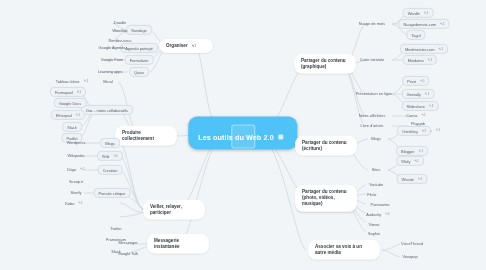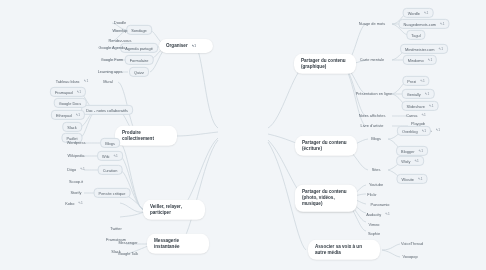--- a/index.html
+++ b/index.html
@@ -183,20 +183,25 @@
     <path d="M346,198 C356,196 360,194 366,194"></path>
     <path d="M346,198 C356,198 360,203 366,204"></path>
     <path d="M346,200 C356,204 360,212 366,213"></path>
     <path d="M346,200 C356,208 360,221 366,222"></path>
     <path d="M346,200 C356,212 360,230 366,231"></path>
 
     <path d="M382,250 C392,250 394,245 400,244"></path>
     <path d="M382,250 C392,252 394,256 400,257"></path>
   </svg>
 
+  <div class="node central" style="left:243px;top:133px;">
+    <span class="ghost"></span>
+    <span class="lbl">Les outils du Web 2.0</span>
+    <span class="sq"></span>
+  </div>
 
   <div class="node branch w1" style="left:186px;top:46px;">
     <span>Organiser</span>
     <span class="badge">✎1</span>
   </div>
 
   <div class="node branch w2" style="left:146px;top:136px;">
     <span>Produire collectivement</span>
   </div>
 

